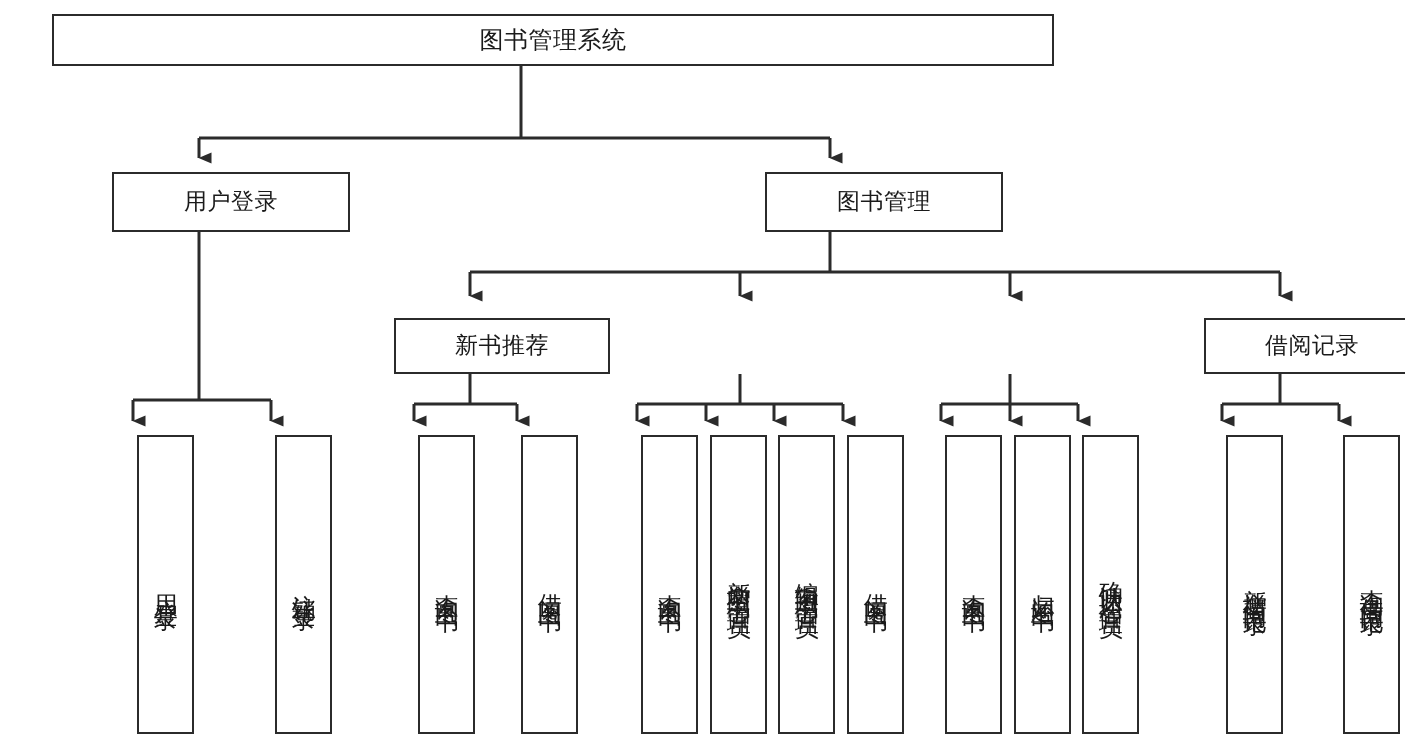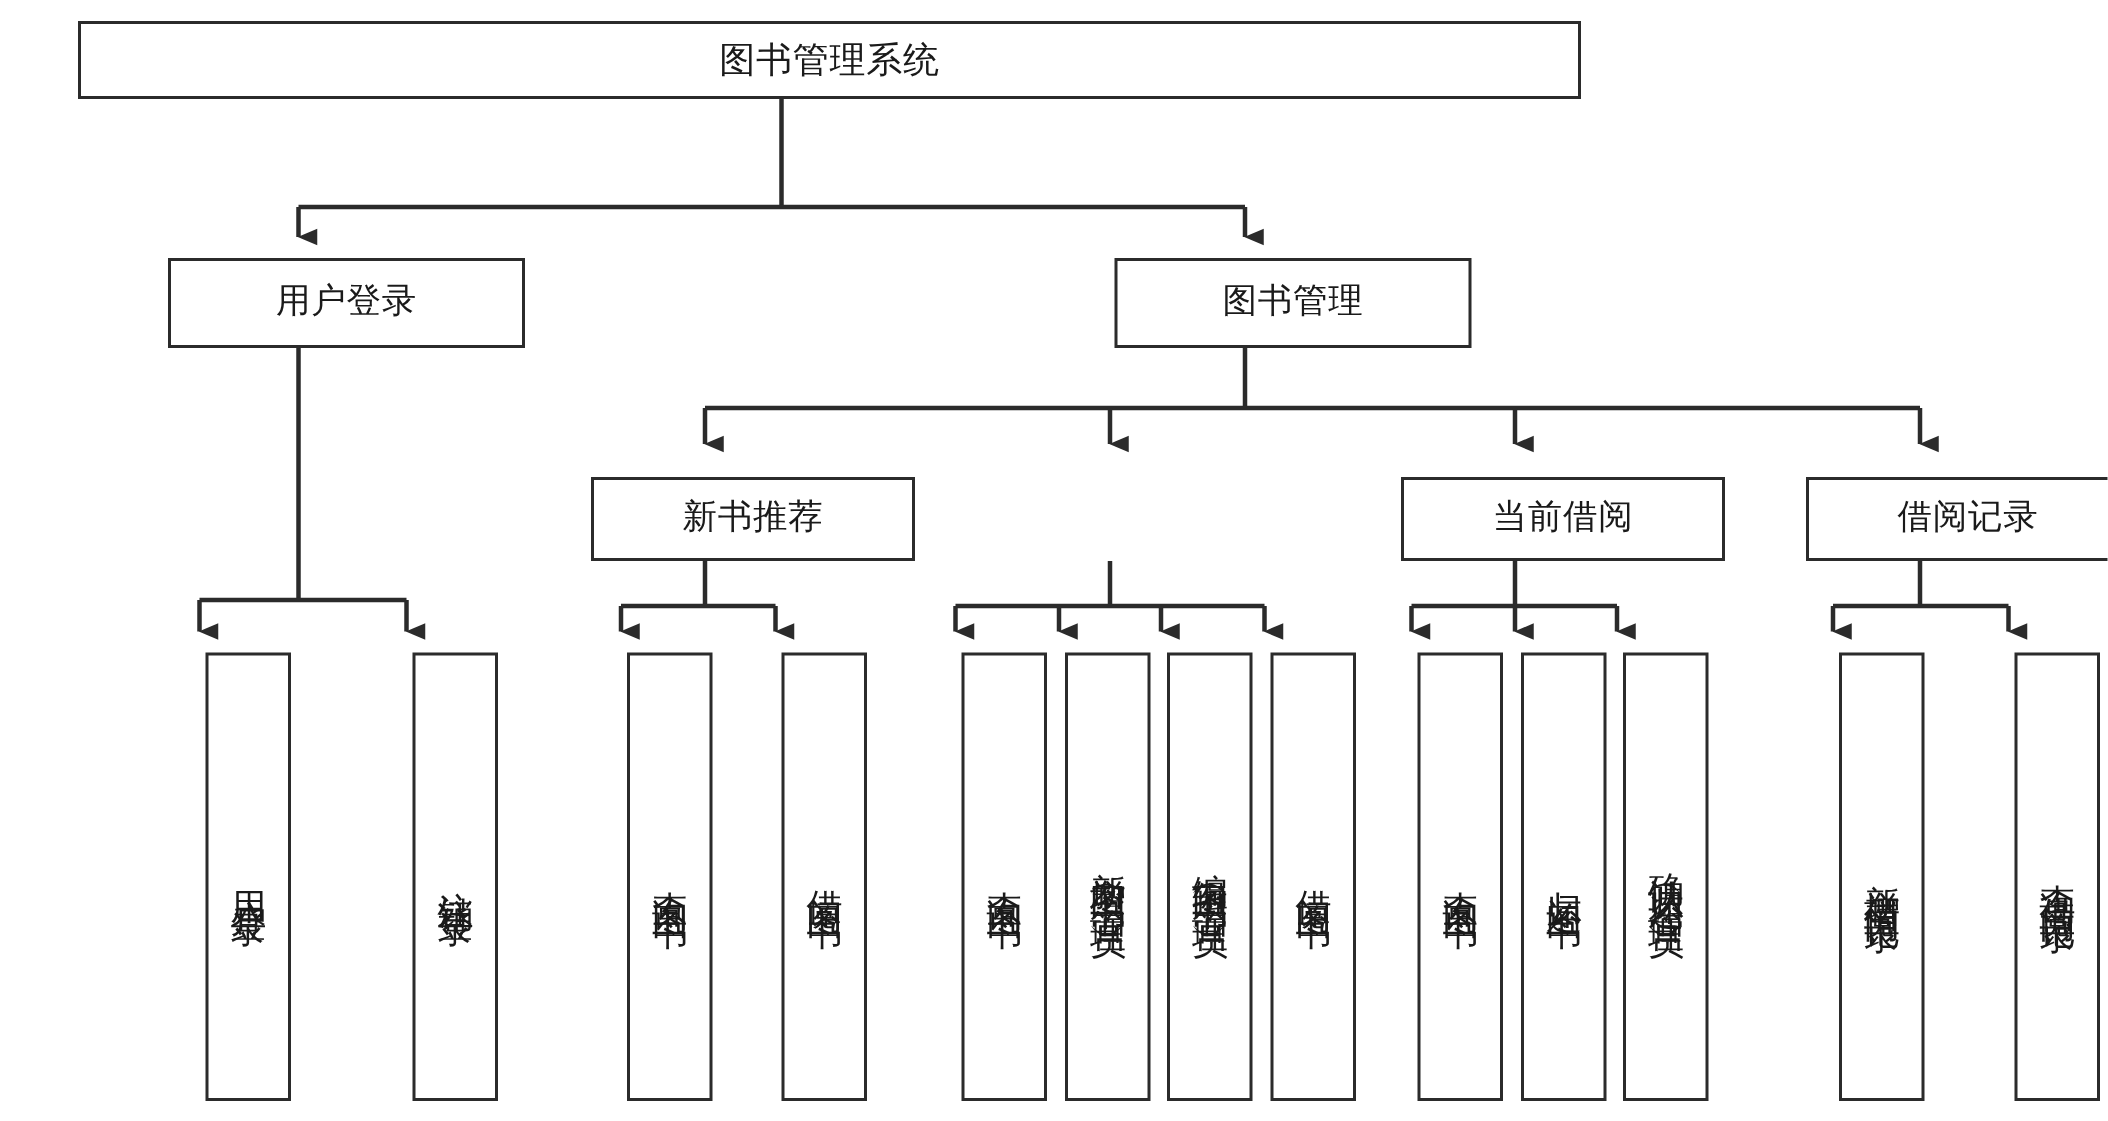--- a/index.html
+++ b/index.html
@@ -124,32 +124,29 @@
   </svg>
 
   <div class="node horiz root" style="left:20px; top:14px; width:1002px; height:52px;">
     <span class="label">图书管理系统</span>
   </div>
 
   <div class="node horiz" style="left:80px; top:172px; width:238px; height:60px;">
     <span class="label">用户登录</span>
   </div>
 
-  <div class="node horiz" style="left:711px; top:172px; width:238px; height:60px;">
+  <div class="node horiz" style="left:733px; top:172px; width:238px; height:60px;">
     <span class="label">图书管理</span>
   </div>
 
   <div class="node horiz" style="left:362px; top:318px; width:216px; height:56px;">
     <span class="label">新书推荐</span>
   </div>
 
 
-  <div class="node horiz" style="left:902px; top:318px; width:216px; height:56px;">
-    <span class="label">当前借阅</span>
-  </div>
 
   <div class="node horiz" style="left:1172px; top:318px; width:216px; height:56px;">
     <span class="label">借阅记录</span>
   </div>
 
   <div class="node vert" style="left:105px; top:435px; width:57px; height:299px;">
     <span class="label">用户登录</span>
   </div>
 
   <div class="node vert" style="left:243px; top:435px; width:57px; height:299px;">

